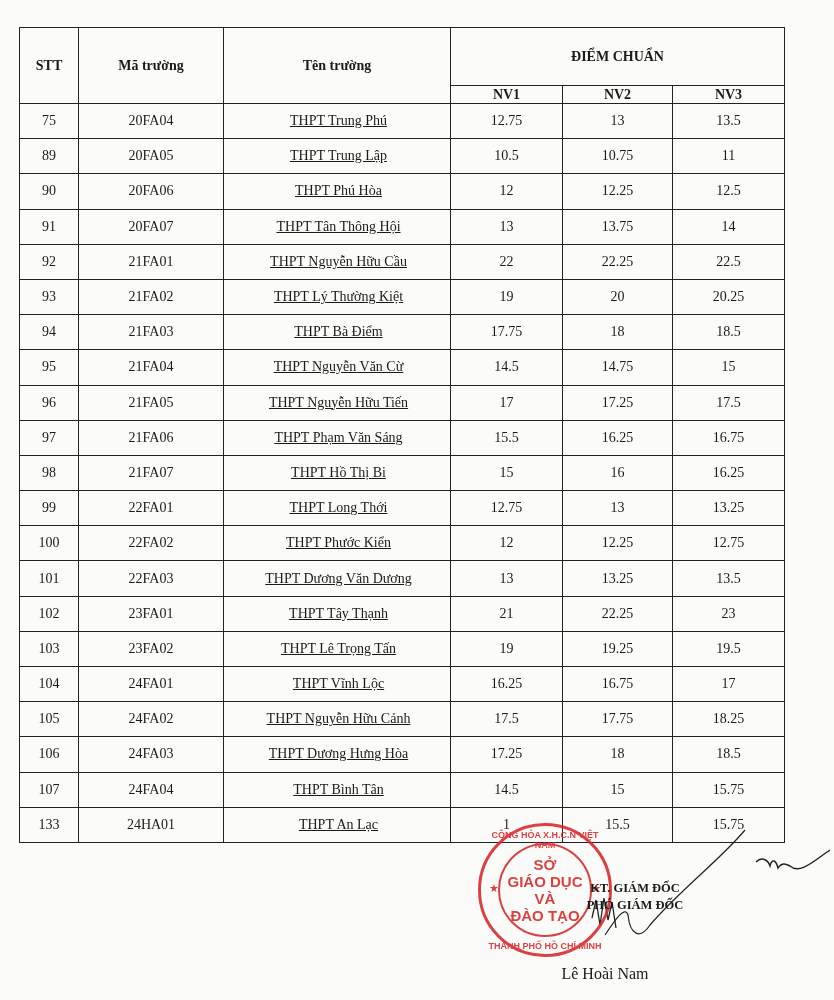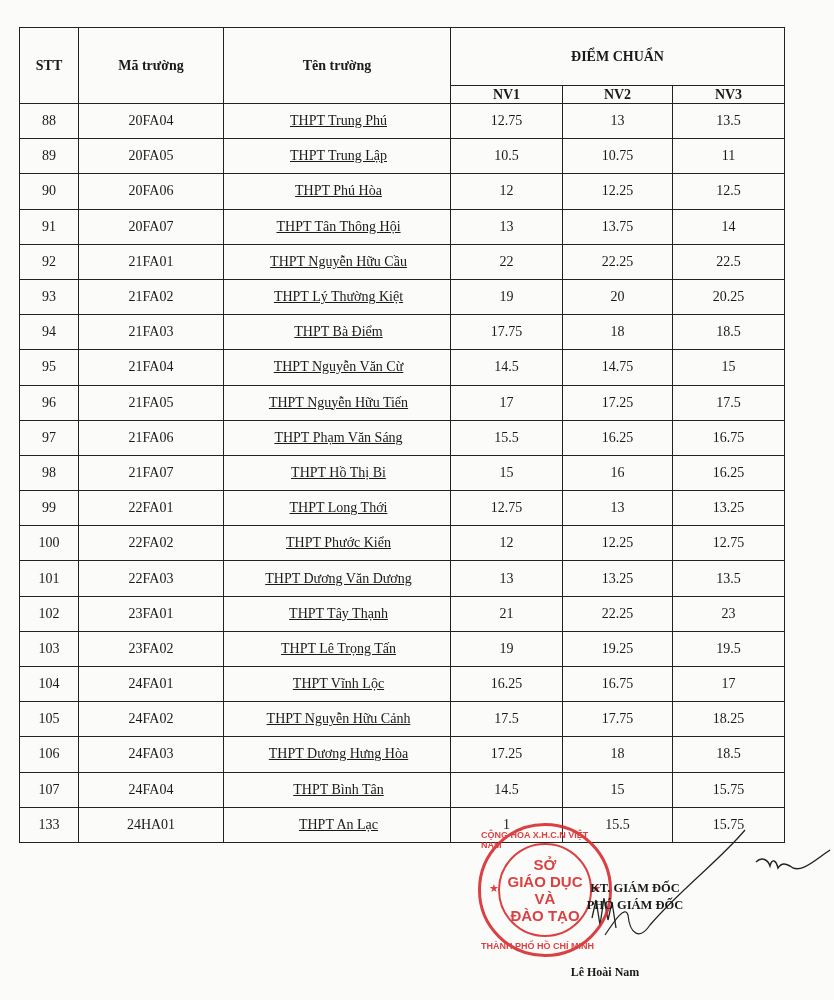--- a/index.html
+++ b/index.html
@@ -25,33 +25,33 @@
   .stamp .inner {
     position:absolute; left:17px; top:17px; right:17px; bottom:17px;
     border-radius:50%; border:2px solid #d6282b;
   }
   .stamp .center {
     position:absolute; left:0; right:0; top:30px; text-align:center;
     color:#d6282b; font-family:"Liberation Sans","DejaVu Sans",sans-serif;
     font-weight:bold; font-size:15px; line-height:17px;
   }
   .stamp .ring-top, .stamp .ring-bottom {
-    position:absolute; left:0; right:0; text-align:left; color:#d6282b;
+    position:absolute; left:0; right:0; text-align:center; color:#d6282b;
     font-family:"Liberation Sans","DejaVu Sans",sans-serif; font-weight:bold; font-size:9px;
   }
   .stamp .ring-top { top:4px; }
   .stamp .ring-bottom { bottom:3px; }
   .stamp .star { position:absolute; color:#d6282b; font-size:11px; top:56px; }
   .sig-block {
     position:absolute; left:560px; top:880px; width:150px; text-align:center;
     font-size:12.5px; font-weight:bold; line-height:17px;
   }
   .signer {
     position:absolute; left:545px; top:965px; width:120px; text-align:center;
-    font-size:12px; font-weight:bold;
+    font-size:16px; font-weight:normal;
   }
   svg.sigs { position:absolute; left:0; top:0; pointer-events:none; }
 </style>
 </head>
 <body>
 
 <table class="tbl">
   <colgroup>
     <col style="width:59px">
       <col style="width:145px">
@@ -68,21 +68,21 @@
       <th colspan="3">ĐIỂM CHUẨN</th>
     </tr>
     <tr class="h2">
       <th>NV1</th>
       <th>NV2</th>
       <th>NV3</th>
     </tr>
   </thead>
   <tbody id="tbody">
       <tr>
-        <td>88</td>
+        <td>75</td>
         <td>20FA04</td>
         <td class="name">THPT Trung Phú</td>
         <td>12.75</td>
         <td>13</td>
         <td>13.5</td>
       </tr>
       <tr>
         <td>89</td>
         <td>20FA05</td>
         <td class="name">THPT Trung Lập</td>

